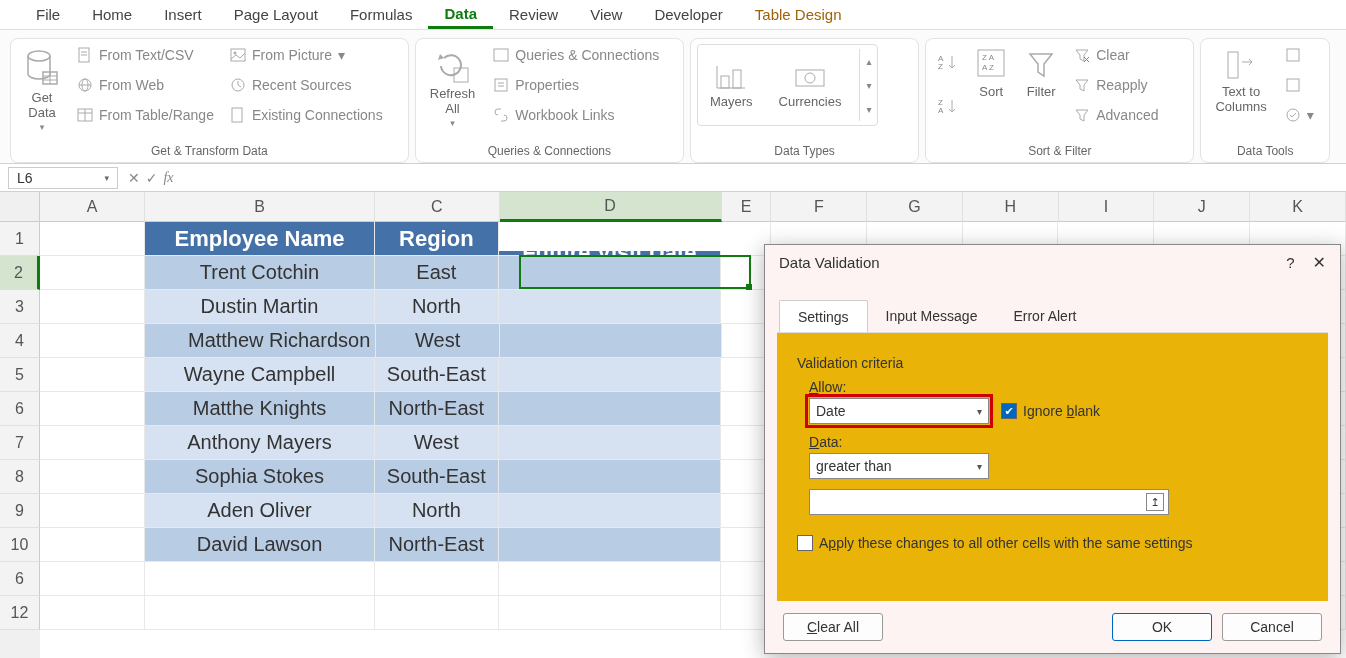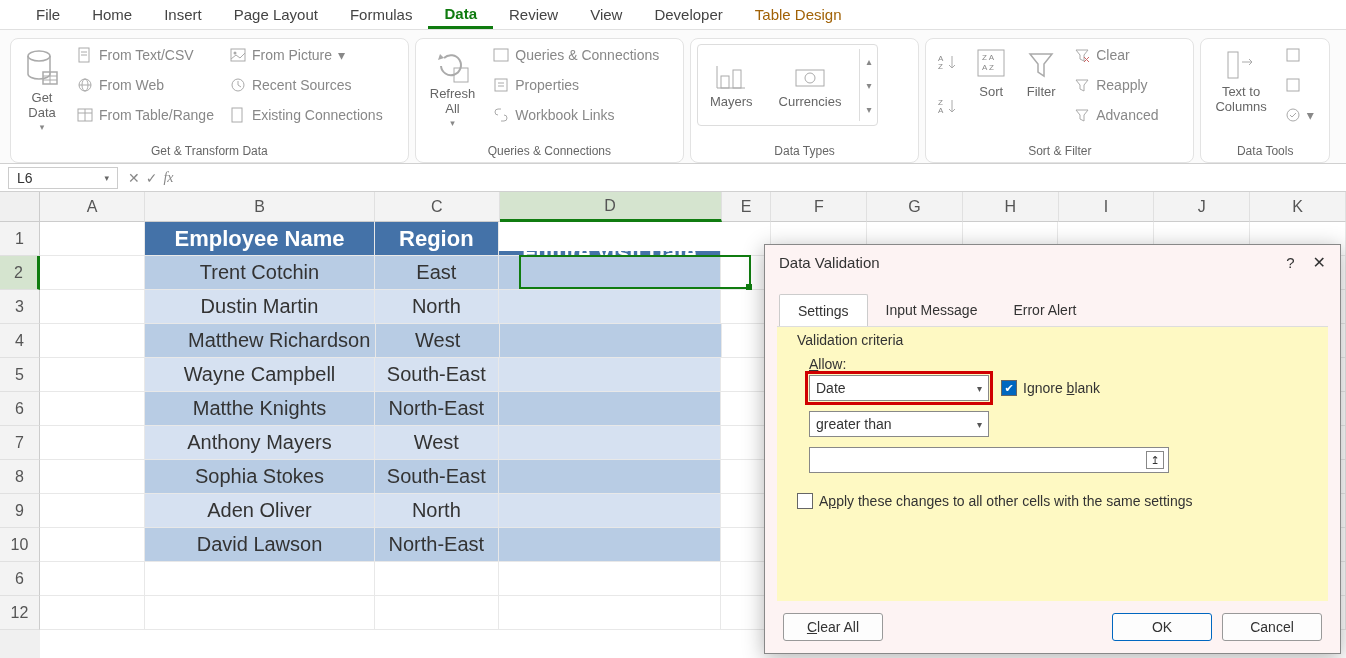--- a/index.html
+++ b/index.html
@@ -41,24 +41,24 @@
 .thdr{background:#4472a8;color:#fff;font-weight:600;font-size:22px}
 .band-a{background:#d6e1f1}
 .band-b{background:#b8cce4}
 .selcell{position:absolute;border:2px solid #107c10;pointer-events:none}
 .selcell::after{content:"";position:absolute;right:-3px;bottom:-3px;width:6px;height:6px;background:#107c10}
 .dialog{position:absolute;left:764px;top:244px;width:577px;height:410px;background:#fdf3f3;border:1px solid #888;box-shadow:0 4px 20px rgba(0,0,0,0.3);display:flex;flex-direction:column}
 .dialog-title{display:flex;align-items:center;justify-content:space-between;padding:8px 14px;font-size:15px}
 .dialog-title .right{display:flex;gap:18px;align-items:center}
 .dialog-title .q{font-size:15px;cursor:pointer}
 .dialog-title .x{font-size:16px;cursor:pointer}
-.dialog-tabs{display:flex;padding:0 14px;gap:0;margin-top:14px}
+.dialog-tabs{display:flex;padding:0 14px;gap:0;margin-top:20px}
 .dialog-tab{padding:8px 18px;font-size:14px;cursor:pointer;color:#333}
 .dialog-tab.active{background:#fff;border:1px solid #ccc;border-bottom:none;border-radius:2px 2px 0 0}
-.dialog-body{flex:1;background:#fef9c3;padding:5px 20px;border-top:1px solid #ddd;margin:0 12px;margin-top:-1px}
+.dialog-body{flex:1;background:#eab308;padding:22px 20px;border-top:1px solid #ddd;margin:0 12px;margin-top:-1px}
 .fieldset-label{font-size:14px;margin-bottom:8px}
 .field-row{margin:6px 0 10px 12px}
 .field-row label{font-size:14px;display:block;margin-bottom:3px}
 .sel-wrap{display:flex;align-items:center;gap:12px}
 .dropdown{width:180px;height:26px;border:1px solid #888;background:#fff;display:flex;align-items:center;justify-content:space-between;padding:0 6px;font-size:14px}
 .dropdown .dd{font-size:10px;color:#555}
 .dropdown.highlight{outline:3px solid #d00000;outline-offset:1px}
 .chk{display:flex;align-items:center;gap:6px;font-size:14px}
 .chk .box{width:16px;height:16px;border:1px solid #666;background:#0067c0;display:flex;align-items:center;justify-content:center;color:#fff;font-size:11px}
 .chk .box.empty{background:#fff}
@@ -545,20 +545,21 @@
             <span>Date</span>
             <span class="dd">▾</span>
           </div>
         <div class="chk">
             <span class="box">✔</span>
             <span>Ignore <span class="u">b</span>lank</span>
           </div>
       </div>
     </div>
     <div class="field-row">
+      <label><span class="u">D</span>ata:</label>
       <div class="dropdown">
           <span>greater than</span>
           <span class="dd">▾</span>
         </div>
     </div>
     <div class="field-row">
       <div class="textinput">
           <span></span>
           <span class="picker">↥</span>
         </div>

